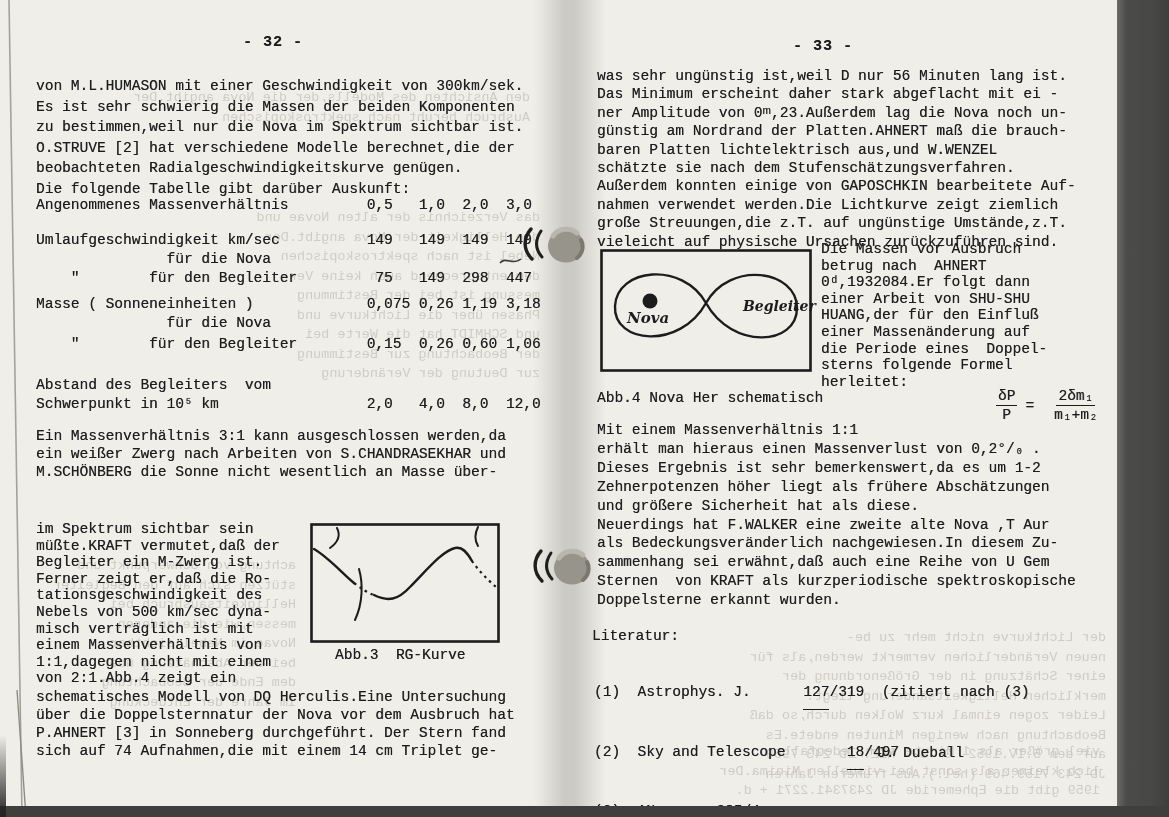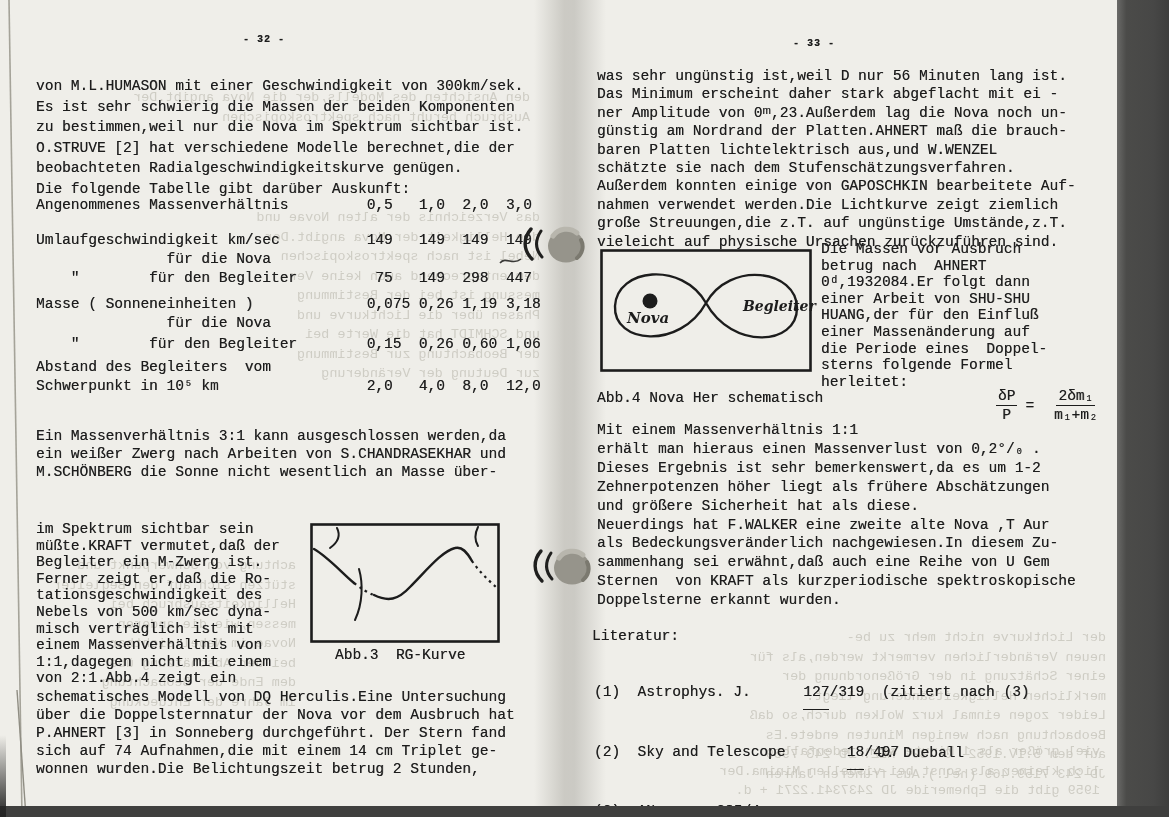--- a/index.html
+++ b/index.html
@@ -15,25 +15,25 @@
   .left-sliver{left:0;top:735px;width:6px;height:82px;background:linear-gradient(180deg,rgba(40,40,40,0),#242423);z-index:5;}
   .txt{color:#1c1c1c;font-size:14.5px;white-space:pre;z-index:2;
        text-shadow:0.3px 0.3px 0.35px rgba(25,25,25,.6);}
   .lh20 div{line-height:20.6px;}
   .lh19 div{line-height:19px;}
   .lh184 div{line-height:18.4px;}
   .lh182 div{line-height:18.2px;}
   .lh18 div{line-height:18.1px;}
   .lh189 div{line-height:18.9px;}
   .lh165 div{line-height:16.6px;}
-  .pagenum{font-size:10px;font-weight:bold;letter-spacing:1px;}
+  .pagenum{font-size:15px;font-weight:bold;letter-spacing:1px;}
   .table-block div:nth-child(2){margin-top:16px;}
   .table-block div:nth-child(5){margin-top:7px;}
   .table-block div:nth-child(7){margin-top:2px;}
-  .table-block div:nth-child(8){margin-top:4px;}
+  .table-block div:nth-child(8){margin-top:22px;}
   .refs .ref{line-height:19px;margin-bottom:8.5px;}
   .refs .vol{border-bottom:1.6px solid #1c1c1c;padding-bottom:9px;margin-left:44px;}
   .formula{display:flex;align-items:center;gap:8px;z-index:2;color:#1c1c1c;
            font-size:14.5px;text-shadow:0.3px 0.3px 0.35px rgba(25,25,25,.6);}
   .frac{display:inline-flex;flex-direction:column;align-items:center;line-height:16px;margin-left:12px;}
   .frac .num{border-bottom:1.7px solid #1c1c1c;padding:0 2px 1px;}
   .frac .den{padding-top:1px;}
   .ghost{position:absolute;transform:scaleX(-1);color:#c7c5bc;filter:blur(.45px);
          font-size:13.5px;line-height:19.5px;white-space:pre;z-index:1;opacity:.8;}
   .figlabel{font-family:"DejaVu Serif","Liberation Serif",serif;font-style:italic;font-weight:bold;}
@@ -54,21 +54,21 @@
 <div class="abs txt pagenum" style="left:243px;top:34px;">- 32 -</div>
 
 <div class="abs txt lh20" style="left:36px;top:76px;"><div>von M.L.HUMASON mit einer Geschwindigkeit von 300km/sek.</div><div>Es ist sehr schwierig die Massen der beiden Komponenten</div><div>zu bestimmen,weil nur die Nova im Spektrum sichtbar ist.</div><div>O.STRUVE [2] hat verschiedene Modelle berechnet,die der</div><div>beobachteten Radialgeschwindigkeitskurve genügen.</div><div>Die folgende Tabelle gibt darüber Auskunft:</div></div>
 
 <div class="abs txt lh19 table-block" style="left:36px;top:196px;"><div>Angenommenes Massenverhältnis         0,5   1,0  2,0  3,0</div><div>Umlaufgeschwindigkeit km/sec          149   149  149  149</div><div>               für die Nova</div><div>    "        für den Begleiter         75   149  298  447</div><div>Masse ( Sonneneinheiten )             0,075 0,26 1,19 3,18</div><div>               für die Nova</div><div>    "        für den Begleiter        0,15  0,26 0,60 1,06</div><div>Abstand des Begleiters  vom</div><div>Schwerpunkt in 10⁵ km                 2,0   4,0  8,0  12,0</div></div>
 
 <div class="abs txt lh182" style="left:36px;top:427px;"><div>Ein Massenverhältnis 3:1 kann ausgeschlossen werden,da</div><div>ein weißer Zwerg nach Arbeiten von S.CHANDRASEKHAR und</div><div>M.SCHÖNBERG die Sonne nicht wesentlich an Masse über-</div></div>
 
 <div class="abs txt lh165" style="left:36px;top:521px;"><div>im Spektrum sichtbar sein</div><div>müßte.KRAFT vermutet,daß der</div><div>Begleiter ein M-Zwerg ist.</div><div>Ferner zeigt er,daß die Ro-</div><div>tationsgeschwindigkeit des</div><div>Nebels von 500 km/sec dyna-</div><div>misch verträglich ist mit</div><div>einem Massenverhältnis von</div><div>1:1,dagegen nicht mit einem</div><div>von 2:1.Abb.4 zeigt ein</div></div>
 
-<div class="abs txt lh18" style="left:36px;top:688px;"><div>schematisches Modell von DQ Herculis.Eine Untersuchung</div><div>über die Doppelsternnatur der Nova vor dem Ausbruch hat</div><div>P.AHNERT [3] in Sonneberg durchgeführt. Der Stern fand</div><div>sich auf 74 Aufnahmen,die mit einem 14 cm Triplet ge-</div><div>wonnen wurden.Die Belichtungszeit betrug 2 Stunden,</div></div>
+<div class="abs txt lh18" style="left:36px;top:688px;"><div>schematisches Modell von DQ Herculis.Eine Untersuchung</div><div>über die Doppelsternnatur der Nova vor dem Ausbruch hat</div><div>P.AHNERT [3] in Sonneberg durchgeführt. Der Stern fand</div><div>sich auf 74 Aufnahmen,die mit einem 14 cm Triplet ge-</div></div>
 
 <svg class="abs" style="left:310px;top:523px;z-index:2;" width="190" height="120" viewBox="0 0 190 120">
   <rect x="1.5" y="1.5" width="187" height="117" fill="none" stroke="#1c1c1c" stroke-width="2.6"></rect>
   <path d="M4,26 C18,34 32,50 44,60" fill="none" stroke="#1c1c1c" stroke-width="2.4" stroke-linecap="round"></path>
   <path d="M44,60 C52,66 58,70 64,72" fill="none" stroke="#1c1c1c" stroke-width="2.2" stroke-dasharray="2.5,4"></path>
   <path d="M64,72 C78,79 88,77 100,64 C116,48 132,28 145,25 C152,23 157,29 162,38" fill="none" stroke="#1c1c1c" stroke-width="2.4" stroke-linecap="round"></path>
   <path d="M162,38 C168,47 178,57 186,64" fill="none" stroke="#1c1c1c" stroke-width="2.2" stroke-dasharray="2.5,4"></path>
   <path d="M27,5 C31,13 27,20 20,25" fill="none" stroke="#1c1c1c" stroke-width="2" stroke-linecap="round"></path>
   <path d="M49,46 C53,60 53,80 45,97" fill="none" stroke="#1c1c1c" stroke-width="2" stroke-linecap="round"></path>
   <path d="M168,4 C164,12 165,18 168,23" fill="none" stroke="#1c1c1c" stroke-width="2" stroke-linecap="round"></path>

